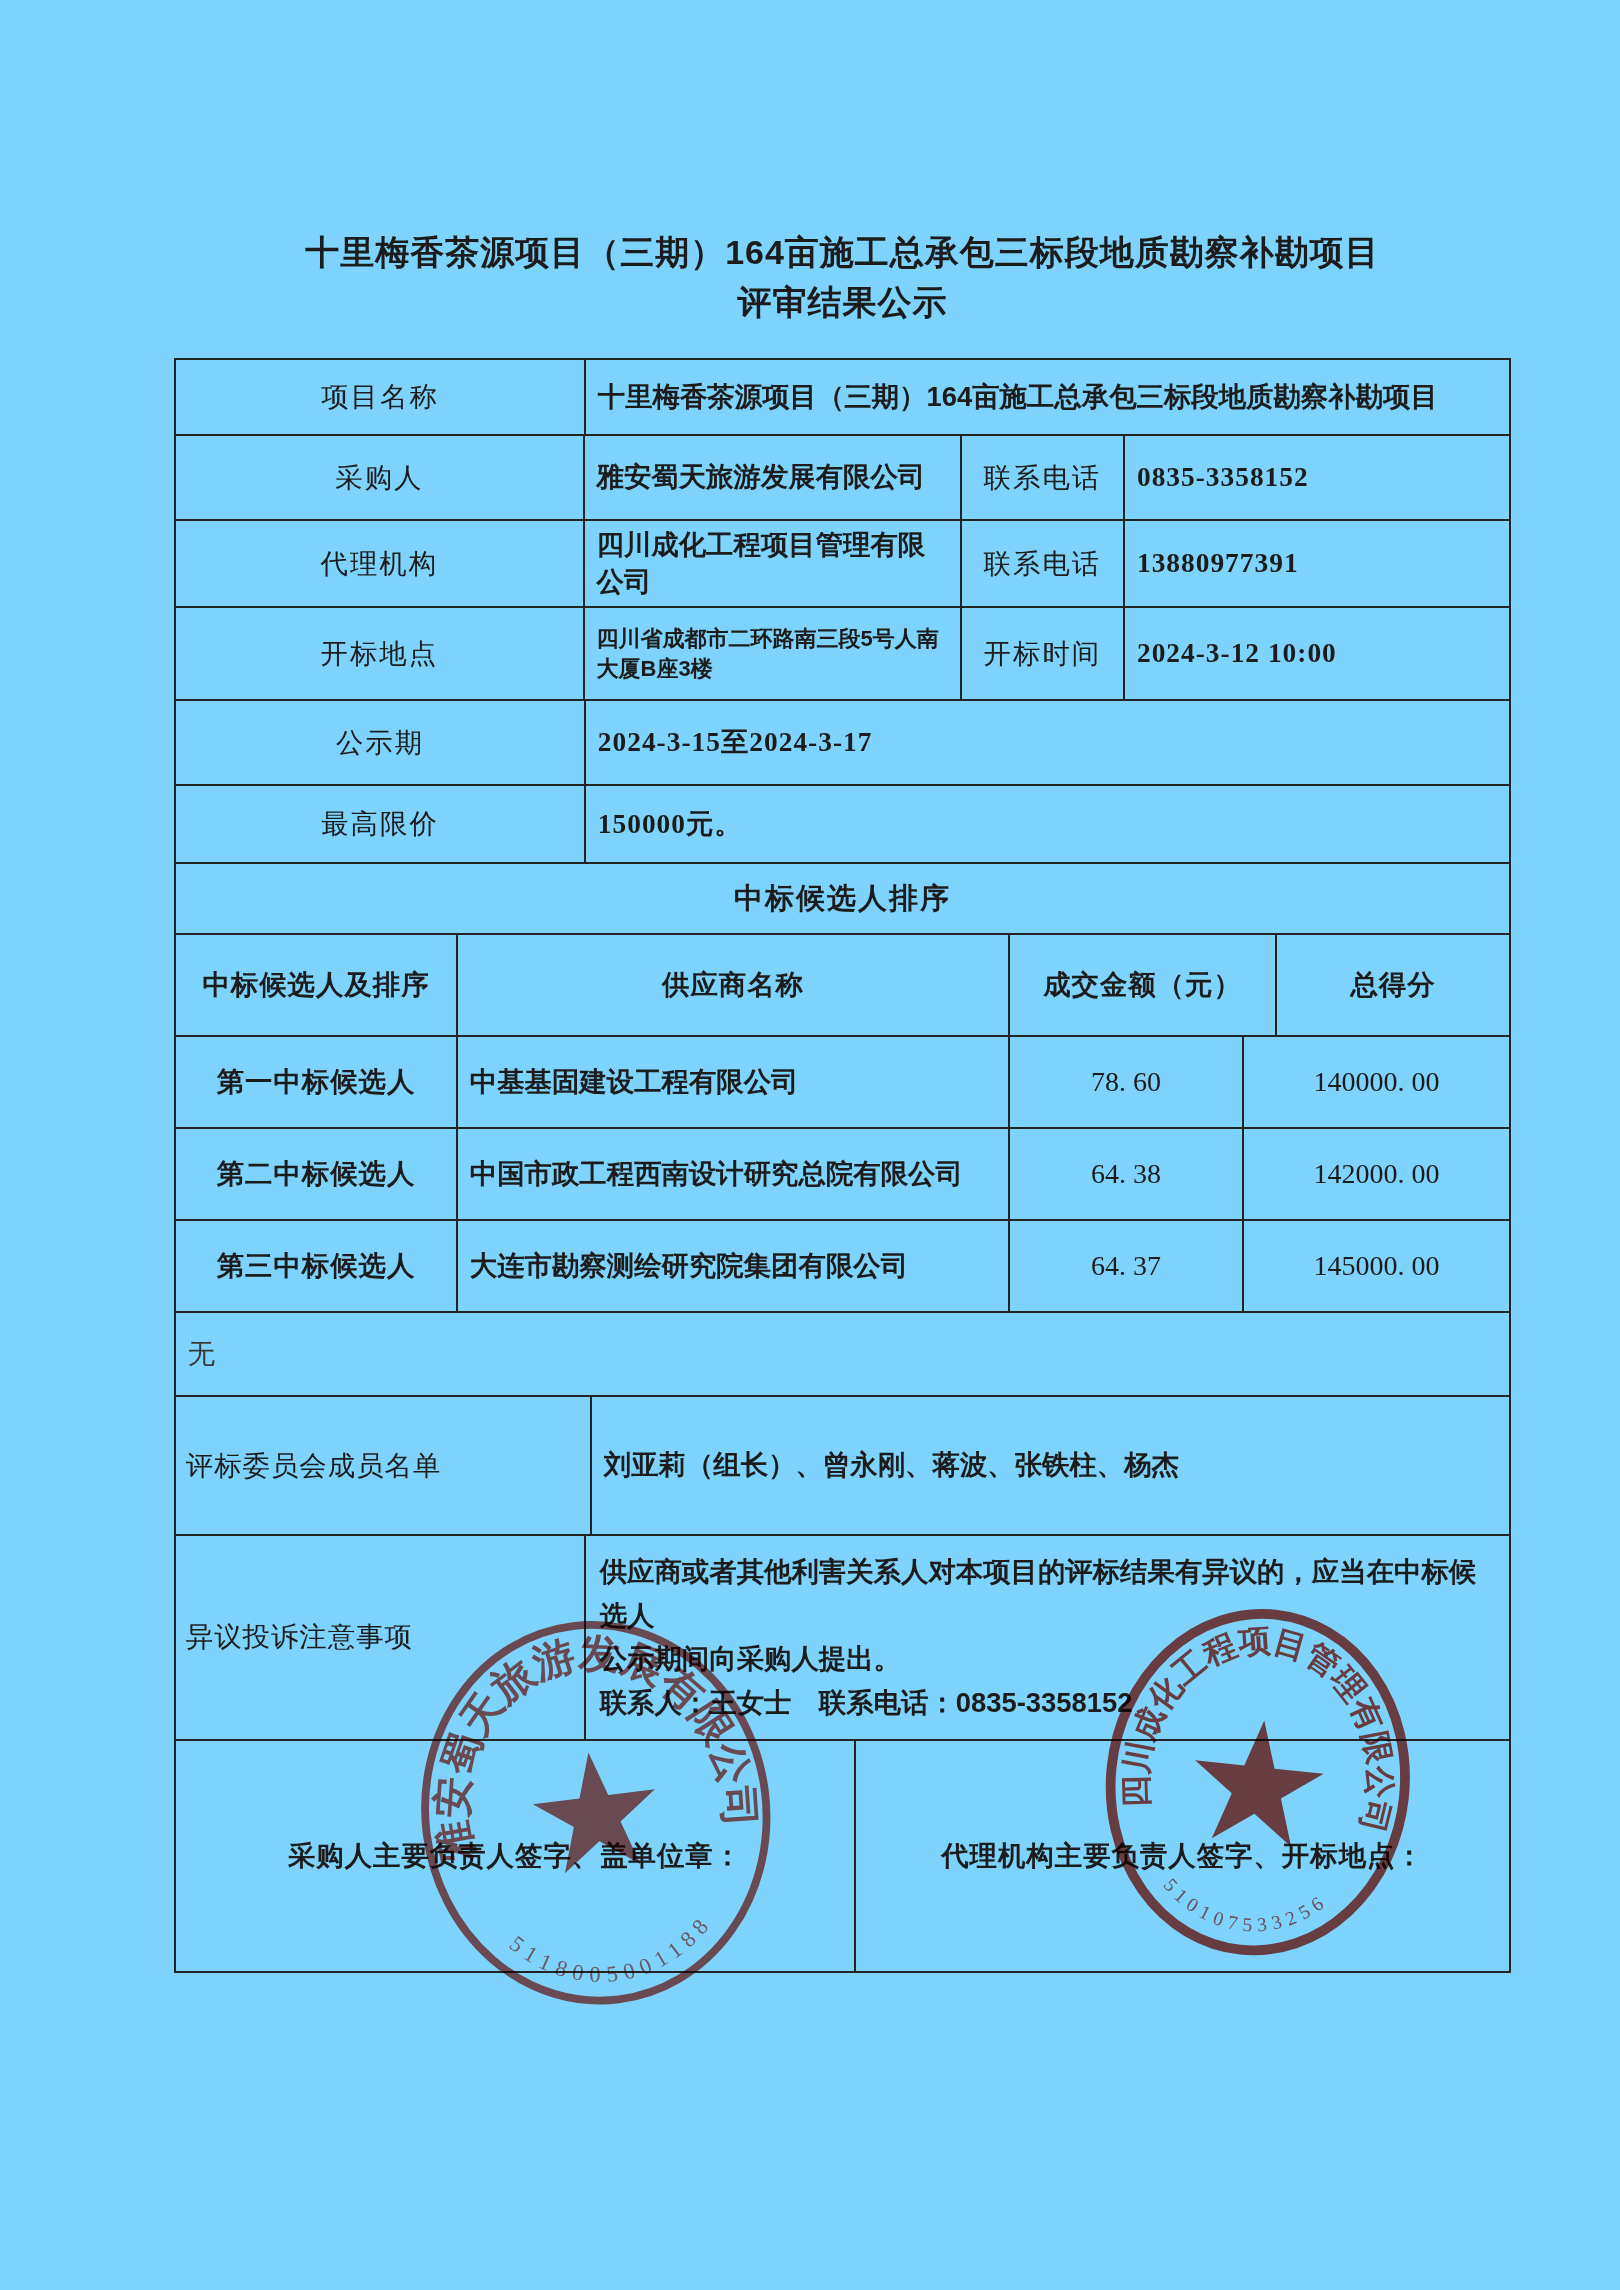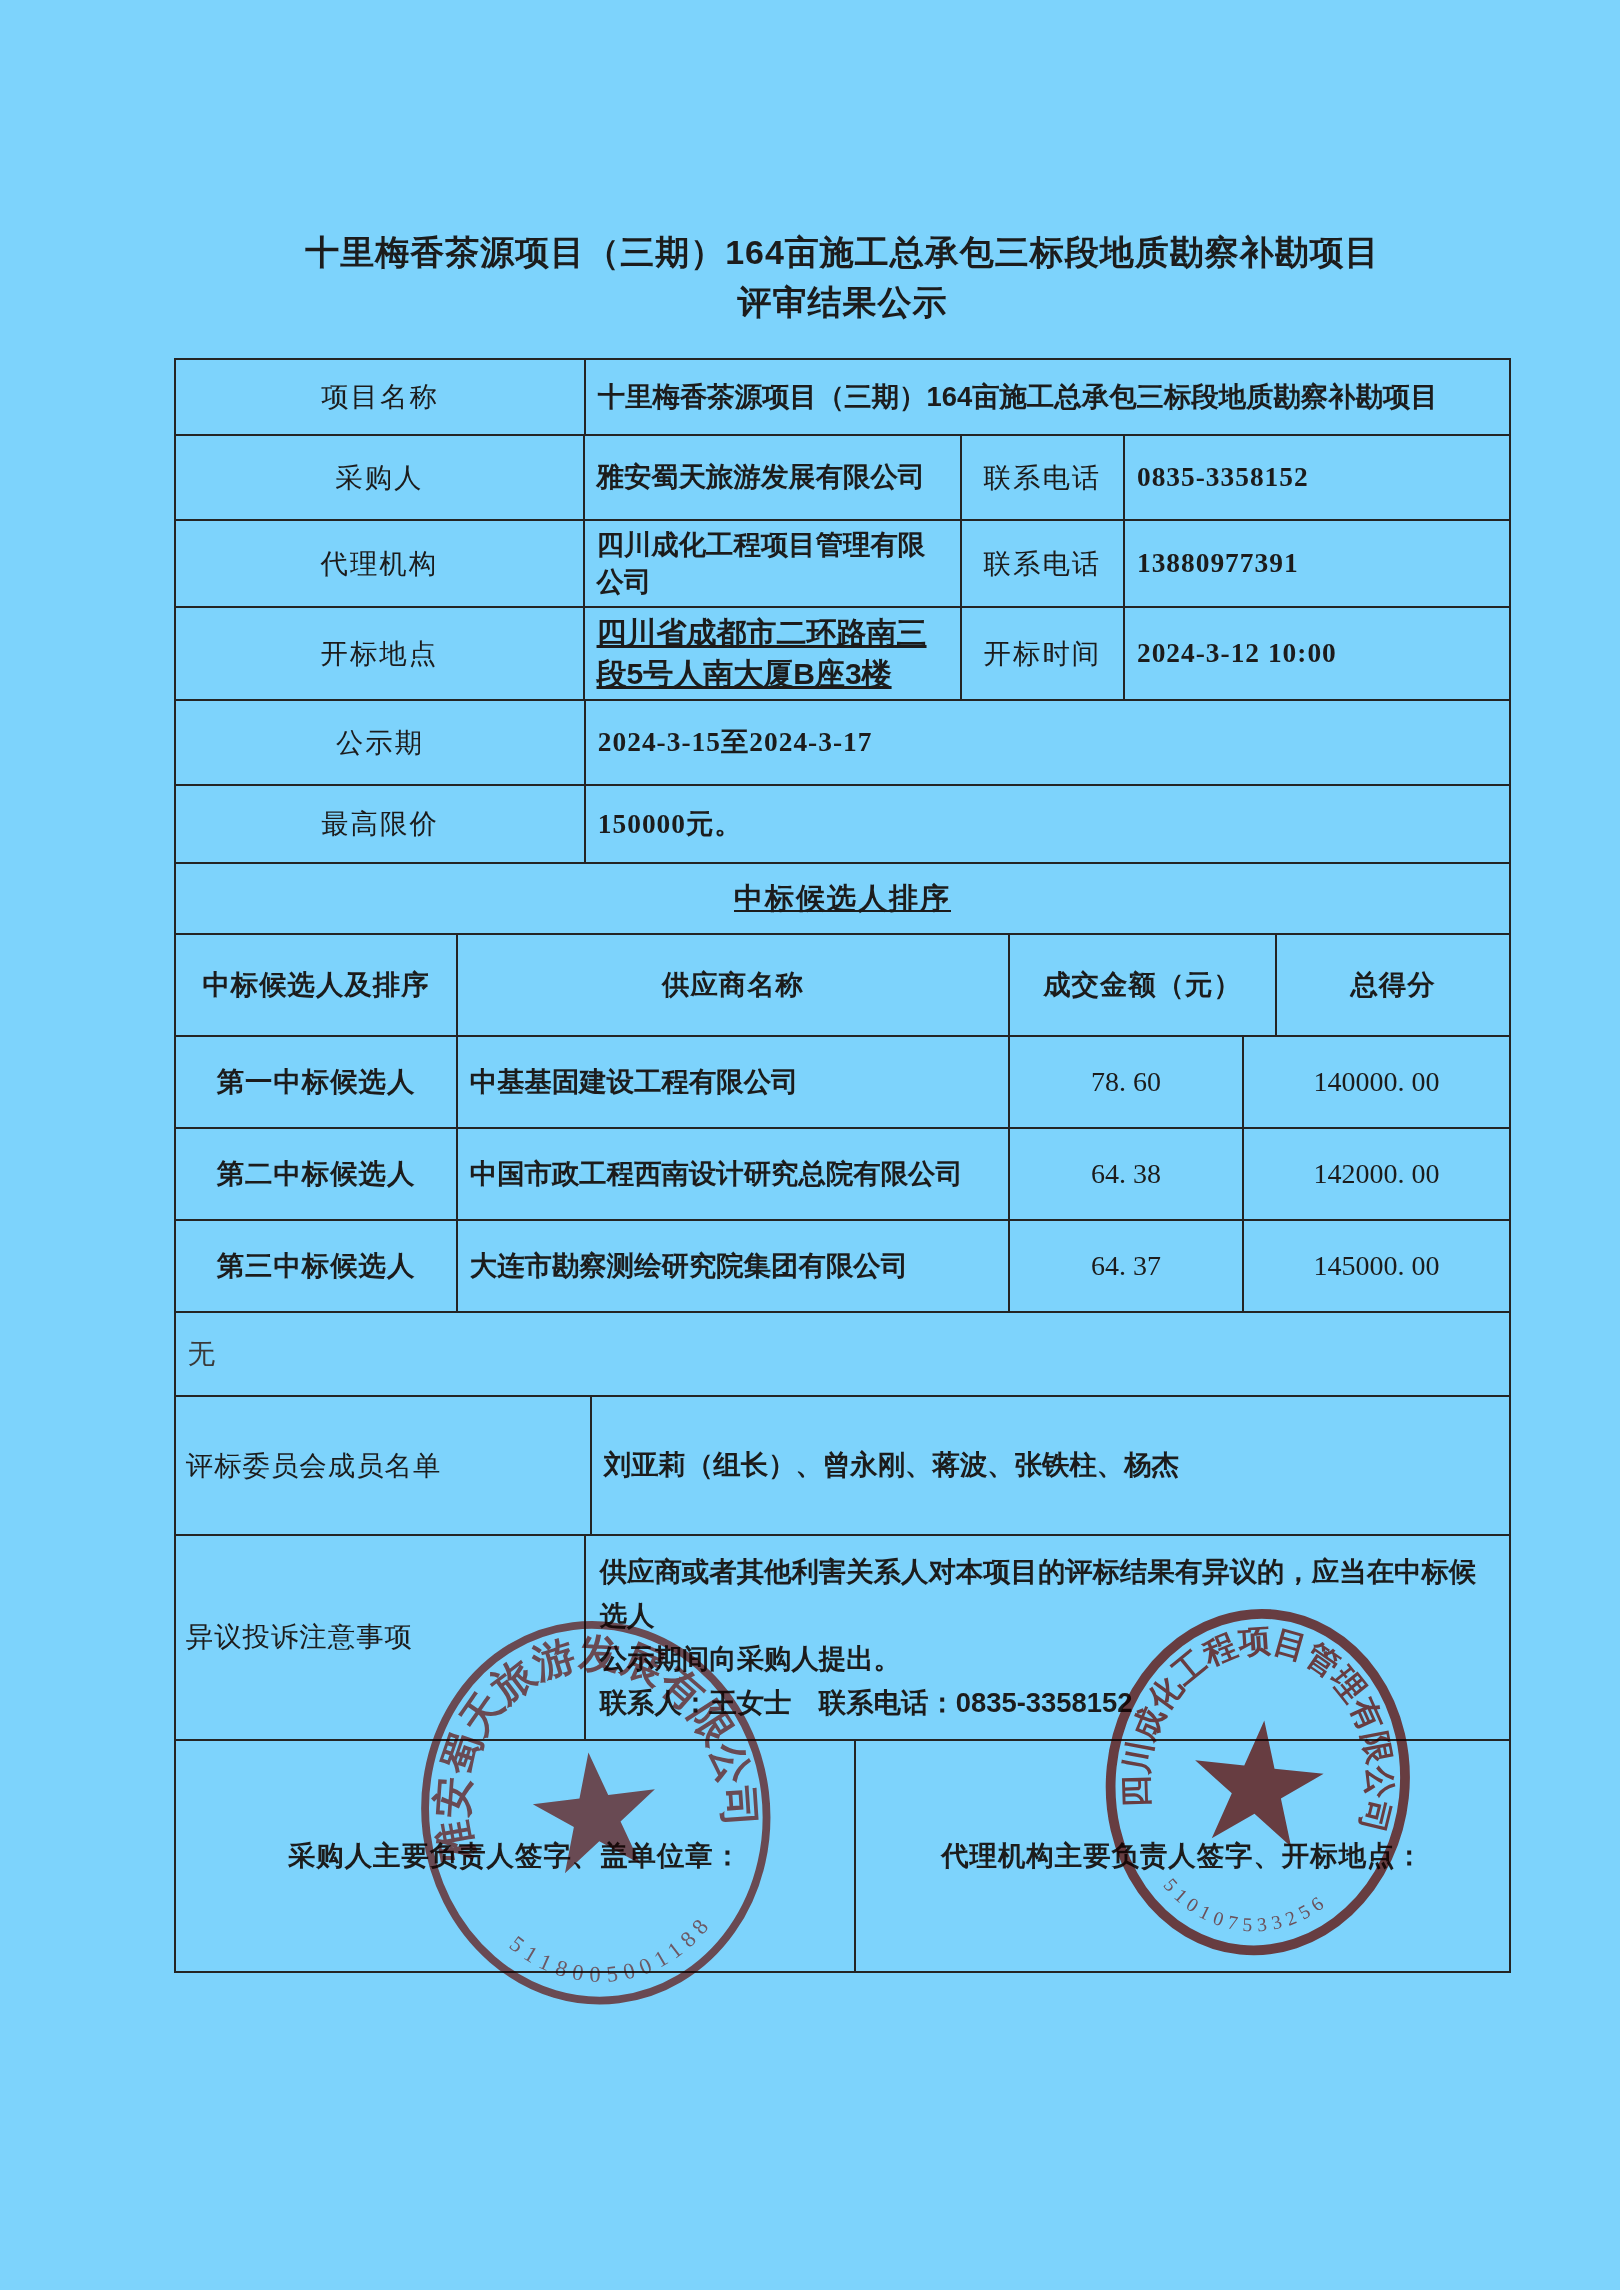--- a/index.html
+++ b/index.html
@@ -40,31 +40,31 @@
   .h75{min-height:74px;} .h85{min-height:83px;} .h87{min-height:85px;}
   .h93{min-height:91px;} .h78{min-height:76px;} .h70{min-height:69px;}
   .h102{min-height:100px;} .h92{min-height:90px;} .h84{min-height:82px;}
   .h140{min-height:137px;gap:6px;} .h165{min-height:162px;} .h235{min-height:230px;}
   
   .lbl{font-weight:400;letter-spacing:2px;}
   .lbl-left{justify-content:flex-start;padding:0 9.8px;font-weight:400;letter-spacing:1px;}
   .val{justify-content:flex-start;padding:0 11.8px;font-weight:700;text-align:left;line-height:1.35;}
   .val-plain{justify-content:flex-start;padding:0 11.8px;font-weight:400;color:#3a3a3a;}
   .num{font-family:"Liberation Serif","DejaVu Serif",serif;letter-spacing:1px;}
-  .band{font-weight:700;font-size:29px;letter-spacing:2px;justify-content:center;text-decoration:underline;}
+  .band{font-weight:700;font-size:29px;letter-spacing:2px;justify-content:center;}
   .hdr{font-weight:700;letter-spacing:1px;}
   .rank{font-weight:700;letter-spacing:1px;}
   .supplier{justify-content:flex-start;padding:0 11.8px;font-weight:700;}
   .score{font-family:"Liberation Serif","DejaVu Serif",serif;font-weight:400;font-size:28px;}
   .objection-text{
     display:block;padding:13.7px 13.7px;font-weight:700;line-height:1.6;text-align:left;
   }
   .objection-text div{white-space:normal;}
   .sig-cell{font-weight:700;letter-spacing:1px;font-size:27.4px;}
-  .wrap27{font-size:30px;text-decoration:underline;}
+  .wrap27{font-size:22px;}
   
   .stamp{position:absolute;mix-blend-mode:multiply;opacity:.88;pointer-events:none;}
   .stamp-left{left:396px;top:1607px;transform:rotate(-7deg);}
   .stamp-right{left:1086px;top:1594px;transform:rotate(6deg);}
 </style>
 </head>
 <body>
 
 <div class="page">
 

